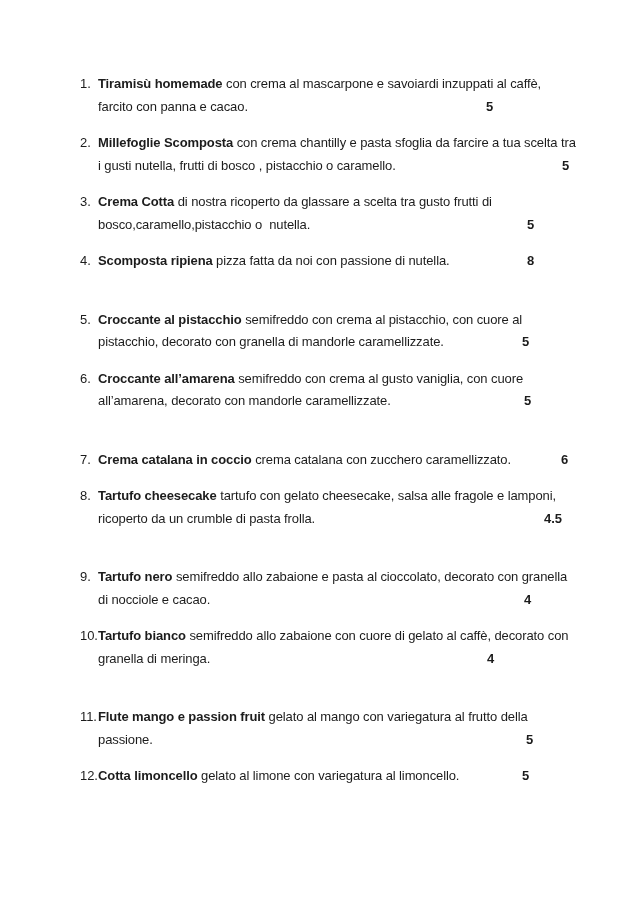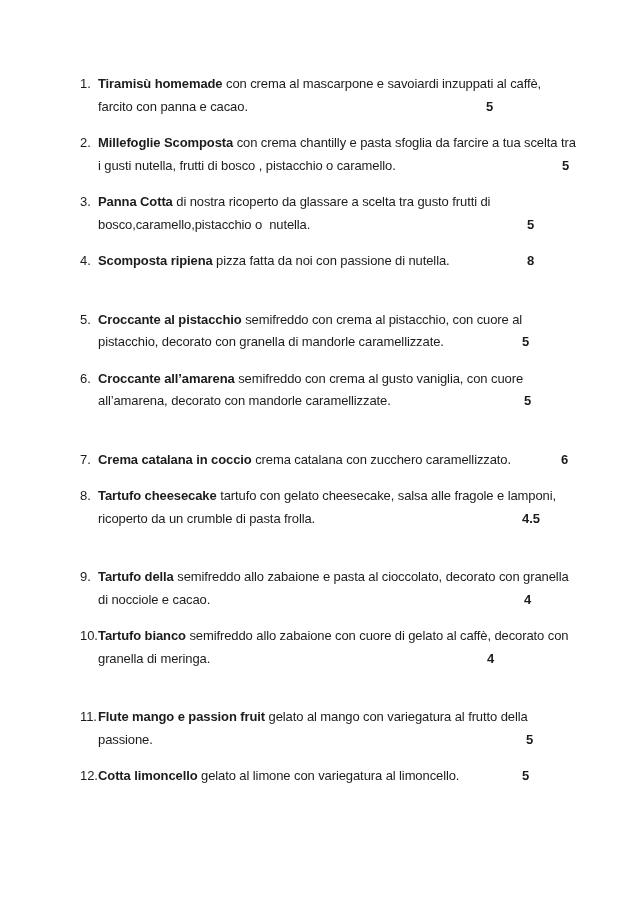--- a/index.html
+++ b/index.html
@@ -64,21 +64,21 @@
     <span class="num">1.</span><span class="name">Tiramisù homemade</span><span class="desc"> con crema al mascarpone e savoiardi inzuppati al caffè, farcito con panna e cacao.</span>
     <span class="price" style="left:402px">5</span>
   </div>
 
   <div class="item">
     <span class="num">2.</span><span class="name">Millefoglie Scomposta</span><span class="desc"> con crema chantilly e pasta sfoglia da farcire a tua scelta tra i gusti nutella, frutti di bosco , pistacchio o caramello.</span>
     <span class="price" style="left:478px">5</span>
   </div>
 
   <div class="item">
-    <span class="num">3.</span><span class="name">Panna Cotta</span><span class="desc"> di nostra ricoperto da glassare a scelta tra gusto frutti di bosco,caramello,pistacchio o  nutella.</span>
+    <span class="num">3.</span><span class="name">Crema Cotta</span><span class="desc"> di nostra ricoperto da glassare a scelta tra gusto frutti di bosco,caramello,pistacchio o  nutella.</span>
     <span class="price" style="left:443px">5</span>
   </div>
 
   <div class="item gap">
     <span class="num">4.</span><span class="name">Scomposta ripiena</span><span class="desc"> pizza fatta da noi con passione di nutella.</span>
     <span class="price" style="left:443px">8</span>
   </div>
 
   <div class="item">
     <span class="num">5.</span><span class="name">Croccante al pistacchio</span><span class="desc"> semifreddo con crema al pistacchio, con cuore al pistacchio, decorato con granella di mandorle caramellizzate.</span>
@@ -90,25 +90,25 @@
     <span class="price" style="left:440px">5</span>
   </div>
 
   <div class="item">
     <span class="num">7.</span><span class="name">Crema catalana in coccio</span><span class="desc"> crema catalana con zucchero caramellizzato.</span>
     <span class="price" style="left:477px">6</span>
   </div>
 
   <div class="item gap">
     <span class="num">8.</span><span class="name">Tartufo cheesecake</span><span class="desc"> tartufo con gelato cheesecake, salsa alle fragole e lamponi, ricoperto da un crumble di pasta frolla.</span>
-    <span class="price" style="left:438px">4.5</span>
+    <span class="price" style="left:460px">4.5</span>
   </div>
 
   <div class="item">
-    <span class="num">9.</span><span class="name">Tartufo della</span><span class="desc"> semifreddo allo zabaione e pasta al cioccolato, decorato con granella di nocciole e cacao.</span>
+    <span class="num">9.</span><span class="name">Tartufo nero</span><span class="desc"> semifreddo allo zabaione e pasta al cioccolato, decorato con granella di nocciole e cacao.</span>
     <span class="price" style="left:440px">4</span>
   </div>
 
   <div class="item gap">
     <span class="num">10.</span><span class="name">Tartufo bianco</span><span class="desc"> semifreddo allo zabaione con cuore di gelato al caffè, decorato con granella di meringa.</span>
     <span class="price" style="left:403px">4</span>
   </div>
 
   <div class="item">
     <span class="num">11.</span><span class="name">Flute mango e passion fruit</span><span class="desc"> gelato al mango con variegatura al frutto della passione.</span>

